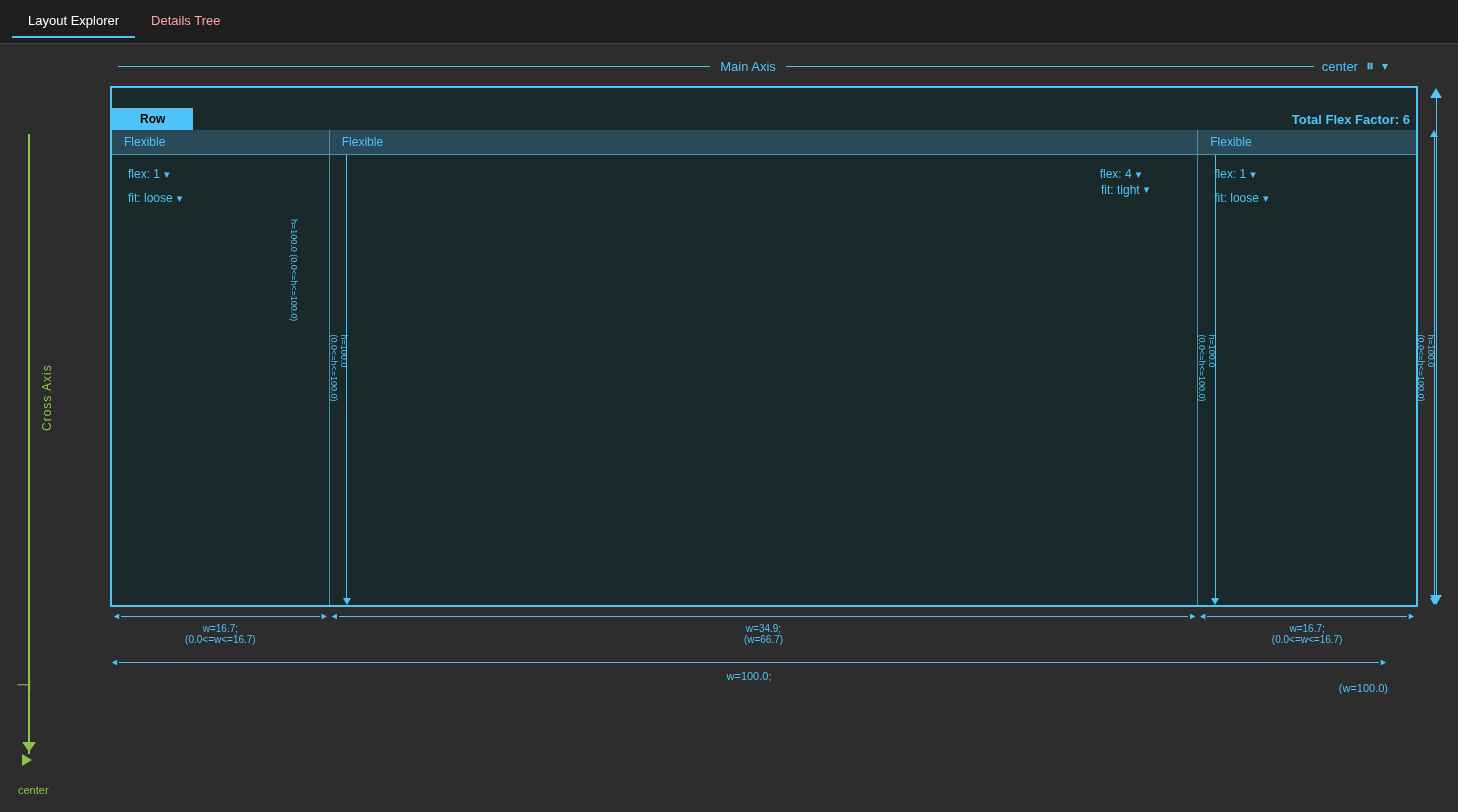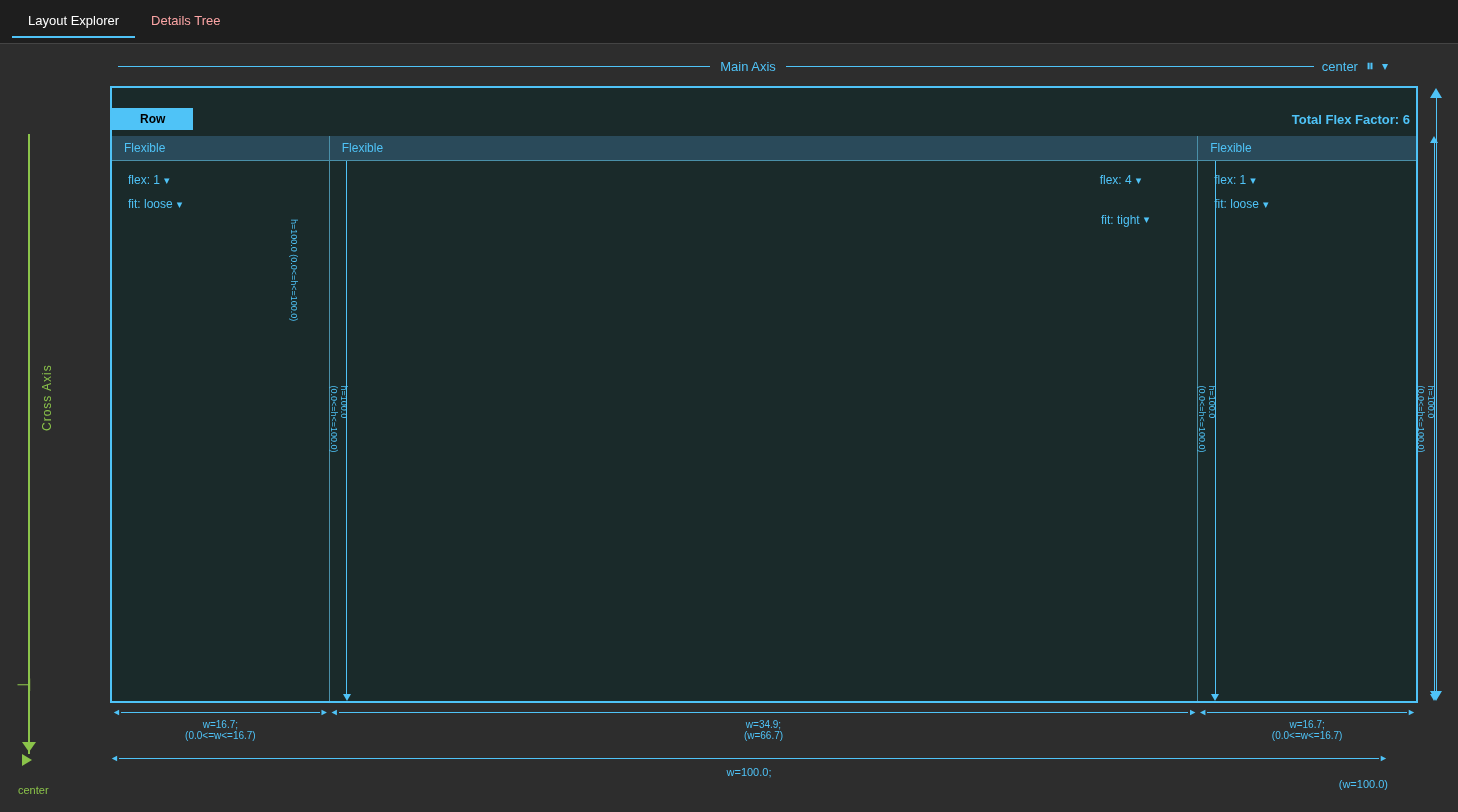--- a/index.html
+++ b/index.html
@@ -73,21 +73,21 @@
     </div>
   </div>
 
   <div style="position:relative; border:2px solid #4fc3f7; background:#1a2a2a; margin-left:50px; margin-right:20px;">
 
     <div style="display:flex; align-items:center; justify-content:space-between; padding:20px 6px 0 0;">
       <span style="background:#4fc3f7; color:#000; font-size:12px; font-weight:bold; padding:4px 28px; display:inline-block;">Row</span>
       <span style="color:#4fc3f7; font-size:13px; font-weight:bold;">Total Flex Factor: 6</span>
     </div>
 
-    <div style="display:flex; position:relative; height:565px;margin-top:6px;">
+    <div style="display:flex; position:relative; height:475px;">
 
       <div style="width:16.7%; position:relative; border-right:1px solid #4a8fa8;">
         <div style="background:#2a4a5a; color:#4fc3f7; font-size:12px; padding:5px 12px; border-bottom:1px solid #4a8fa8;">Flexible</div>
         <div style="padding:12px 16px; display:flex; flex-direction:column; gap:10px;">
           <div style="display:flex; align-items:center; gap:4px;">
             <span style="color:#4fc3f7; font-size:12px;">flex: 1</span>
             <span style="color:#4fc3f7; font-size:11px; cursor:pointer;">▾</span>
           </div>
           <div style="display:flex; align-items:center; gap:4px;">
             <span style="color:#4fc3f7; font-size:12px;">fit: loose</span>
@@ -108,21 +108,21 @@
             <div style="flex:1; height:1px; background:#4fc3f7;"></div>
             <span style="color:#4fc3f7; font-size:9px;">►</span>
           </div>
           <div style="text-align:center; color:#4fc3f7; font-size:10px; margin-top:2px;">w=16.7;</div>
           <div style="text-align:center; color:#4fc3f7; font-size:10px;">(0.0&lt;=w&lt;=16.7)</div>
         </div>
       </div>
 
       <div style="flex:1; position:relative; border-right:1px solid #4a8fa8;">
         <div style="background:#2a4a5a; color:#4fc3f7; font-size:12px; padding:5px 12px; border-bottom:1px solid #4a8fa8;">Flexible</div>
-        <div style="padding: 12px 16px; display: flex; flex-direction: column; gap: 26px; align-items: flex-end;">
+        <div style="padding: 12px 16px; display: flex; flex-direction: column; gap: 2px; align-items: flex-end;">
 
           <div style="display:flex; align-items:center; gap:4px; float:right; margin-right:40px;">
             <span style="color:#4fc3f7; font-size:12px;">flex: 4</span>
             <span style="color:#4fc3f7; font-size:11px; cursor:pointer;">▾</span>
           </div>
           <div style="display:flex; align-items:flex-start; gap:4px; float:right; clear:right; margin-right:32px;">
             <span style="color:#4fc3f7; font-size:12px;">fit: tight</span>
             <span style="color:#4fc3f7; font-size:11px; cursor:pointer;">▾</span>
           </div>
         </div>

